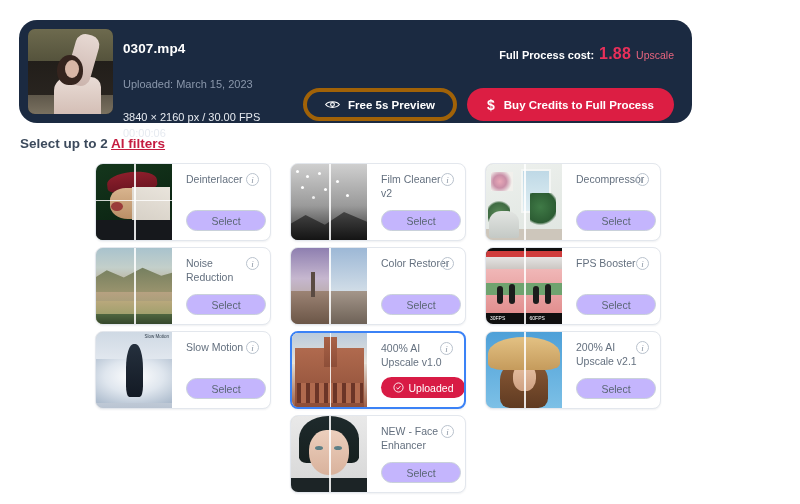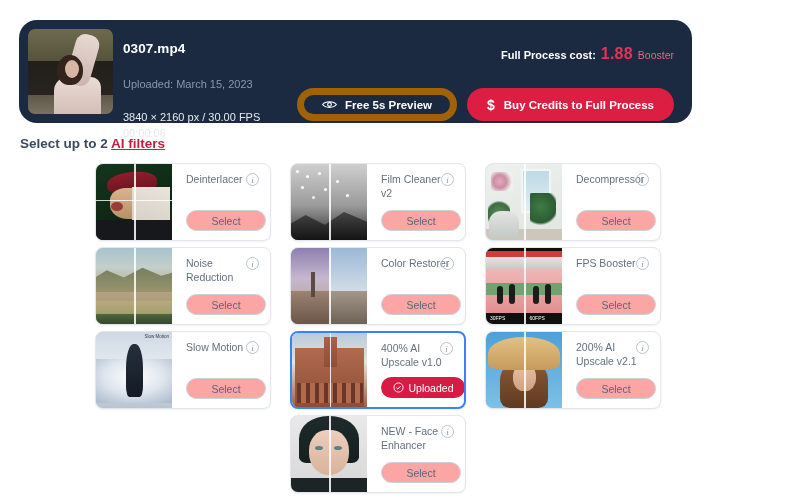--- a/index.html
+++ b/index.html
@@ -64,21 +64,21 @@
   .cost-value { font-size: 16px; font-weight: bold; color: #e8305a; letter-spacing: .2px; }
   .cost-unit  { font-size: 10.5px; color: #e8657f; }
 
   .hero-actions {
     position: absolute; right: 18px; top: 68px;
     display: flex; align-items: center; gap: 10px;
   }
   .btn-preview {
     display: flex; align-items: center; gap: 8px;
     height: 33px; padding: 0 18px;
-    border: 7px solid #a16207; border-radius: 17px;
+    border: 4px solid #a16207; border-radius: 17px;
     background: transparent; color: #ffffff;
     font-size: 11.5px; font-weight: bold;
     font-family: "Liberation Sans", sans-serif;
     cursor: pointer;
   }
   .btn-buy {
     display: flex; align-items: center; gap: 9px;
     height: 33px; padding: 0 20px;
     border: none; border-radius: 17px;
     background: #dc1e43; color: #ffffff;
@@ -144,21 +144,21 @@
     border: 1px solid #b9c2cd; color: #8d98a6;
     font-size: 9px; font-style: italic;
     display: flex; align-items: center; justify-content: center;
     font-family: "Liberation Serif", serif;
     cursor: pointer;
   }
   .btn-select {
     position: absolute; left: 14px; bottom: 9px;
     width: 80px; height: 21px;
     border: 1px solid #c9d1da; border-radius: 11px;
-    background: #fca5a5; color: #5b6775;
+    background: #c4b5fd; color: #5b6775;
     font-size: 10.5px;
     font-family: "Liberation Sans", sans-serif;
     cursor: pointer;
   }
   .btn-selected {
     position: absolute; left: 14px; bottom: 9px;
     width: 84px; height: 21px;
     border: none; border-radius: 11px;
     background: #d81b45; color: #ffffff;
     font-size: 10.5px;
@@ -325,21 +325,21 @@
     <div class="hero-info">
       <div class="hero-title">0307.mp4</div>
       <div class="hero-uploaded">Uploaded: March 15, 2023</div>
       <div class="hero-spec">3840 × 2160 px / 30.00 FPS</div>
       <div class="hero-dur">00:00:06</div>
     </div>
 
     <div class="cost-line">
       <span class="cost-label">Full Process cost:</span>
       <span class="cost-value">1.88</span>
-      <span class="cost-unit">Booster</span>
+      <span class="cost-unit">Upscale</span>
     </div>
 
     <div class="hero-actions">
       <button class="btn-preview">
         <span>
           <svg class="icon-eye" viewBox="0 0 24 16" fill="none" stroke="#ffffff" stroke-width="1.8">
             <path d="M1 8 C5 2, 19 2, 23 8 C19 14, 5 14, 1 8 Z"></path>
             <circle cx="12" cy="8" r="3"></circle>
           </svg>
         </span>

